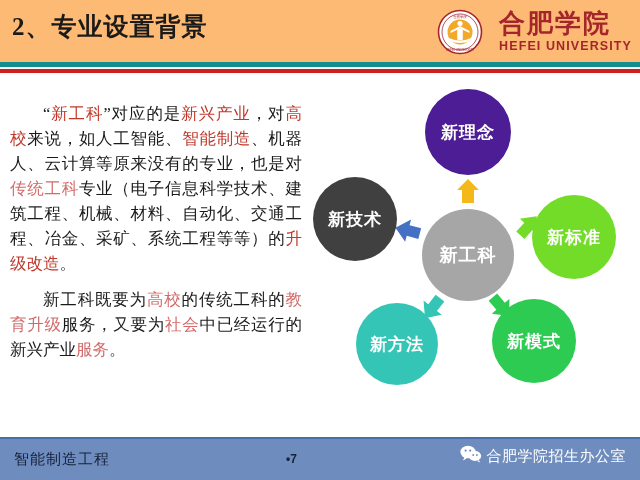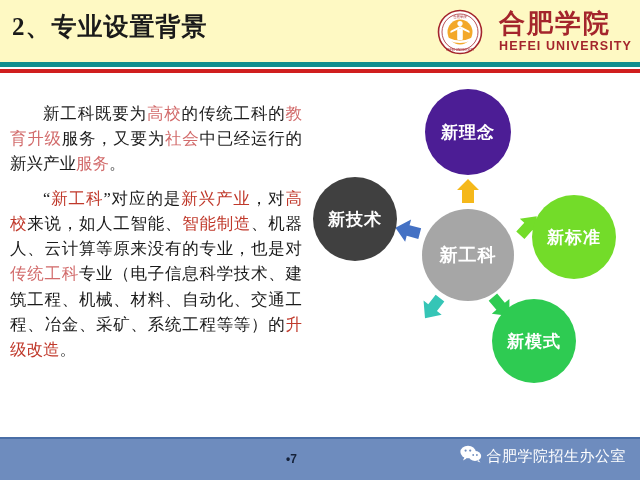--- a/index.html
+++ b/index.html
@@ -5,21 +5,21 @@
   html,body{margin:0;padding:0;}
   body{
     width:640px;height:480px;overflow:hidden;
     background:#ffffff;
     font-family:"Liberation Serif","DejaVu Serif",serif;
     position:relative;
   }
   #slide{position:absolute;inset:0;background:#fff;}
 
   
-  #header{position:absolute;left:0;top:0;width:640px;height:62px;background:#fef9c3;}
+  #header{position:absolute;left:0;top:0;width:640px;height:62px;background:#fdba74;}
   #slide-title{
     position:absolute;left:12px;top:10px;
     font-size:25px;font-weight:700;color:#1a1a1a;
     letter-spacing:1px;white-space:nowrap;
     font-family:"Liberation Serif","DejaVu Serif",serif;
   }
   #logo-block{position:absolute;right:8px;top:4px;height:56px;display:flex;align-items:center;gap:16px;}
   #logo-emblem{width:46px;height:46px;flex:none;position:relative;}
   #logo-text{display:flex;flex-direction:column;justify-content:center;line-height:1;}
   #logo-cn{font-size:26px;font-weight:700;color:#A4252C;letter-spacing:2px;
@@ -119,22 +119,22 @@
     </div>
   </div>
 
   <div class="rule" id="rule-teal"></div>
   <div class="rule" id="rule-white"></div>
   <div class="rule" id="rule-red"></div>
 
   <div id="body-area">
 
     <div id="text-col">
+      <p><span>“</span><span class="hl">新工科</span><span>”对应的是</span><span class="hl">新兴产业</span><span>，对</span><span class="hl">高校</span><span>来说，如人工智能、</span><span class="hl">智能制造</span><span>、机器人、云计算等原来没有的专业，也是对</span><span class="hl2">传统工科</span><span>专业（电子信息科学技术、建筑工程、机械、材料、自动化、交通工程、冶金、采矿、系统工程等等）的</span><span class="hl">升级改造</span><span>。</span></p>
       <p><span>新工科既要为</span><span class="hl2">高校</span><span>的传统工科的</span><span class="hl2">教育升级</span><span>服务，又要为</span><span class="hl2">社会</span><span>中已经运行的新兴产业</span><span class="hl2">服务</span><span>。</span></p>
-      <p><span>“</span><span class="hl">新工科</span><span>”对应的是</span><span class="hl">新兴产业</span><span>，对</span><span class="hl">高校</span><span>来说，如人工智能、</span><span class="hl">智能制造</span><span>、机器人、云计算等原来没有的专业，也是对</span><span class="hl2">传统工科</span><span>专业（电子信息科学技术、建筑工程、机械、材料、自动化、交通工程、冶金、采矿、系统工程等等）的</span><span class="hl">升级改造</span><span>。</span></p>
     </div>
 
     <div id="diagram">
 
       <svg class="arrowsvg" style="left:0;top:0;" width="336" height="348" viewBox="0 0 336 348">
 
         <g transform="translate(168,110) rotate(0)">
           <path d="M0,-12 L11,-1 L6,-1 L6,12 L-6,12 L-6,-1 L-11,-1 Z" fill="#F5B81A"></path>
         </g>
 
@@ -157,30 +157,34 @@
 
       <div class="node" id="node-top" style="background: #4c1d95;">
         <span>新理念</span>
       </div>
       <div class="node" id="node-right" style="background: rgb(115, 220, 41);">
         <span>新标准</span>
       </div>
       <div class="node" id="node-bottomright" style="background: rgb(46, 203, 82);">
         <span>新模式</span>
       </div>
+      <div class="node" id="node-bottomleft" style="background: rgb(53, 197, 182);">
+        <span>新方法</span>
+      </div>
       <div class="node" id="node-left" style="background: #404040;">
         <span>新技术</span>
       </div>
       <div class="node" id="node-center" style="background: rgb(166, 166, 166);">
         <span>新工科</span>
       </div>
     </div>
   </div>
 
   <div id="footer" style="background: rgb(110, 140, 190);">
+    <div id="footer-left">智能制造工程</div>
     <div id="page-num">•7</div>
     <div id="footer-wechat">
       <span>
         <svg width="22" height="18" viewBox="0 0 22 18">
           <ellipse cx="8" cy="7" rx="7.6" ry="6.3" fill="#ffffff"></ellipse>
           <path d="M4.5 12 L3 15.5 L6.6 13.4 Z" fill="#ffffff"></path>
           <circle cx="5.6" cy="5.6" r="1.1" fill="#6E8CBE"></circle>
           <circle cx="10.2" cy="5.6" r="1.1" fill="#6E8CBE"></circle>
           <ellipse cx="15" cy="11" rx="6.2" ry="5.1" fill="#ffffff"></ellipse>
           <path d="M18.6 15 L20.4 17.6 L17.4 16.2 Z" fill="#ffffff"></path>

